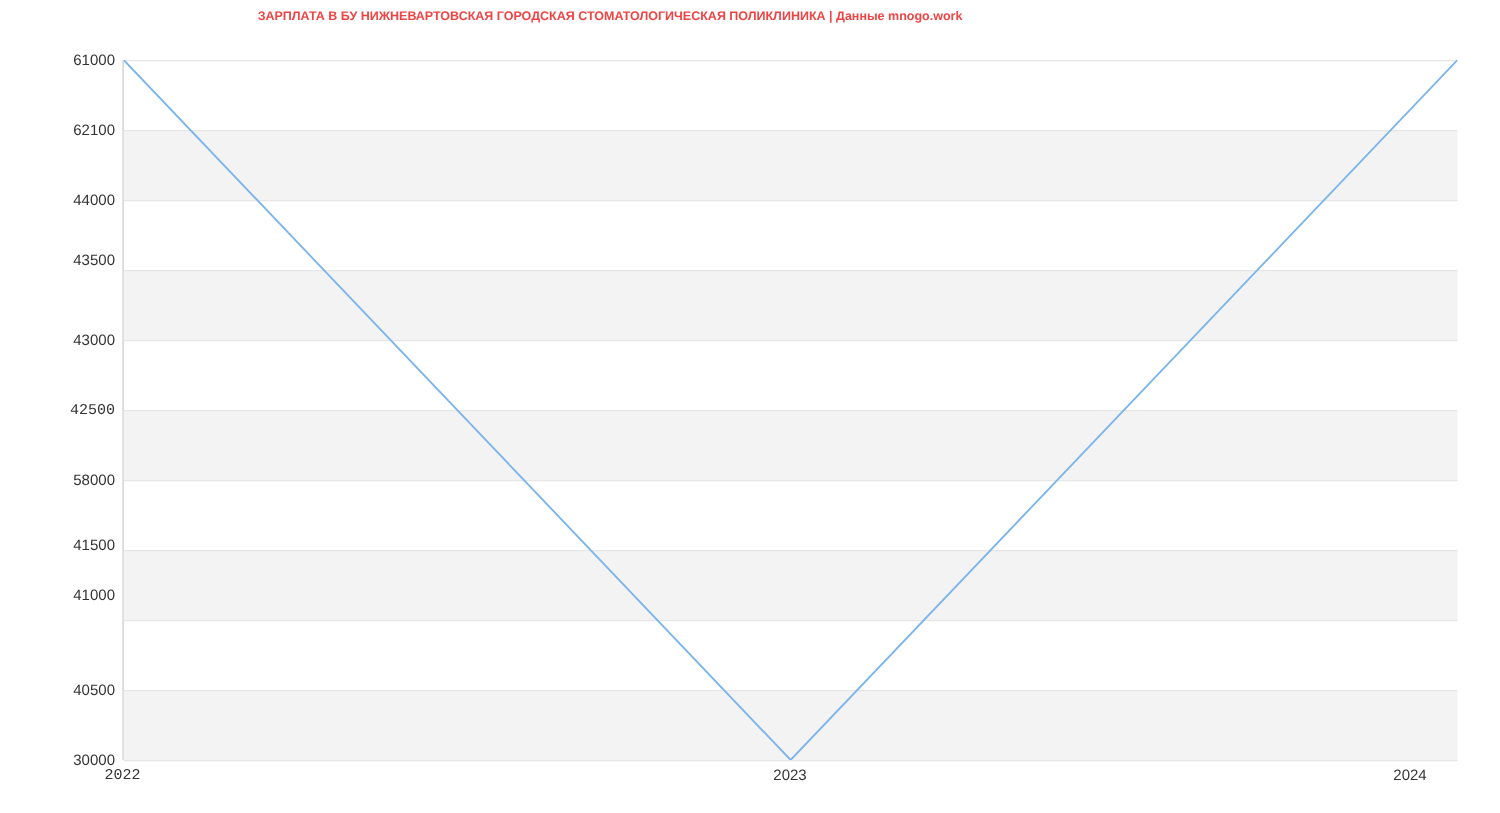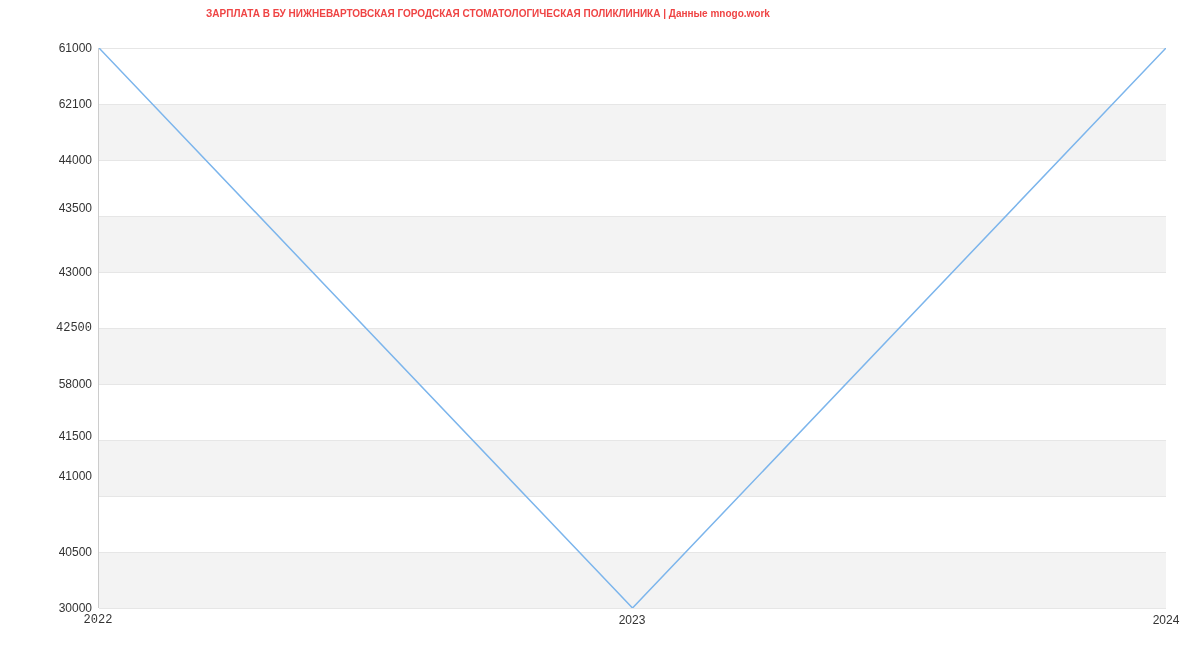--- a/index.html
+++ b/index.html
@@ -111,14 +111,14 @@
     <div class="y-tick" style="top: 436px;">41500</div>
     <div class="y-tick" style="top: 384px;">58000</div>
     <div class="y-tick" style="top: 328px; font-family: Liberation Mono, monospace;">42500</div>
     <div class="y-tick" style="top: 272px;">43000</div>
     <div class="y-tick" style="top: 208px;">43500</div>
     <div class="y-tick" style="top: 160px;">44000</div>
     <div class="y-tick" style="top: 104px;">62100</div>
     <div class="y-tick" style="top: 48px;">61000</div>
     <div class="x-tick" style="left: 98px; font-family: Liberation Mono, monospace;">2022</div>
     <div class="x-tick" style="left: 632px;">2023</div>
-    <div class="x-tick" style="left: 1166px; text-align: center;">2024</div>
+    <div class="x-tick" style="left: 1128px; text-align: center;">2024</div>
   </div>
 
 </body></html>

